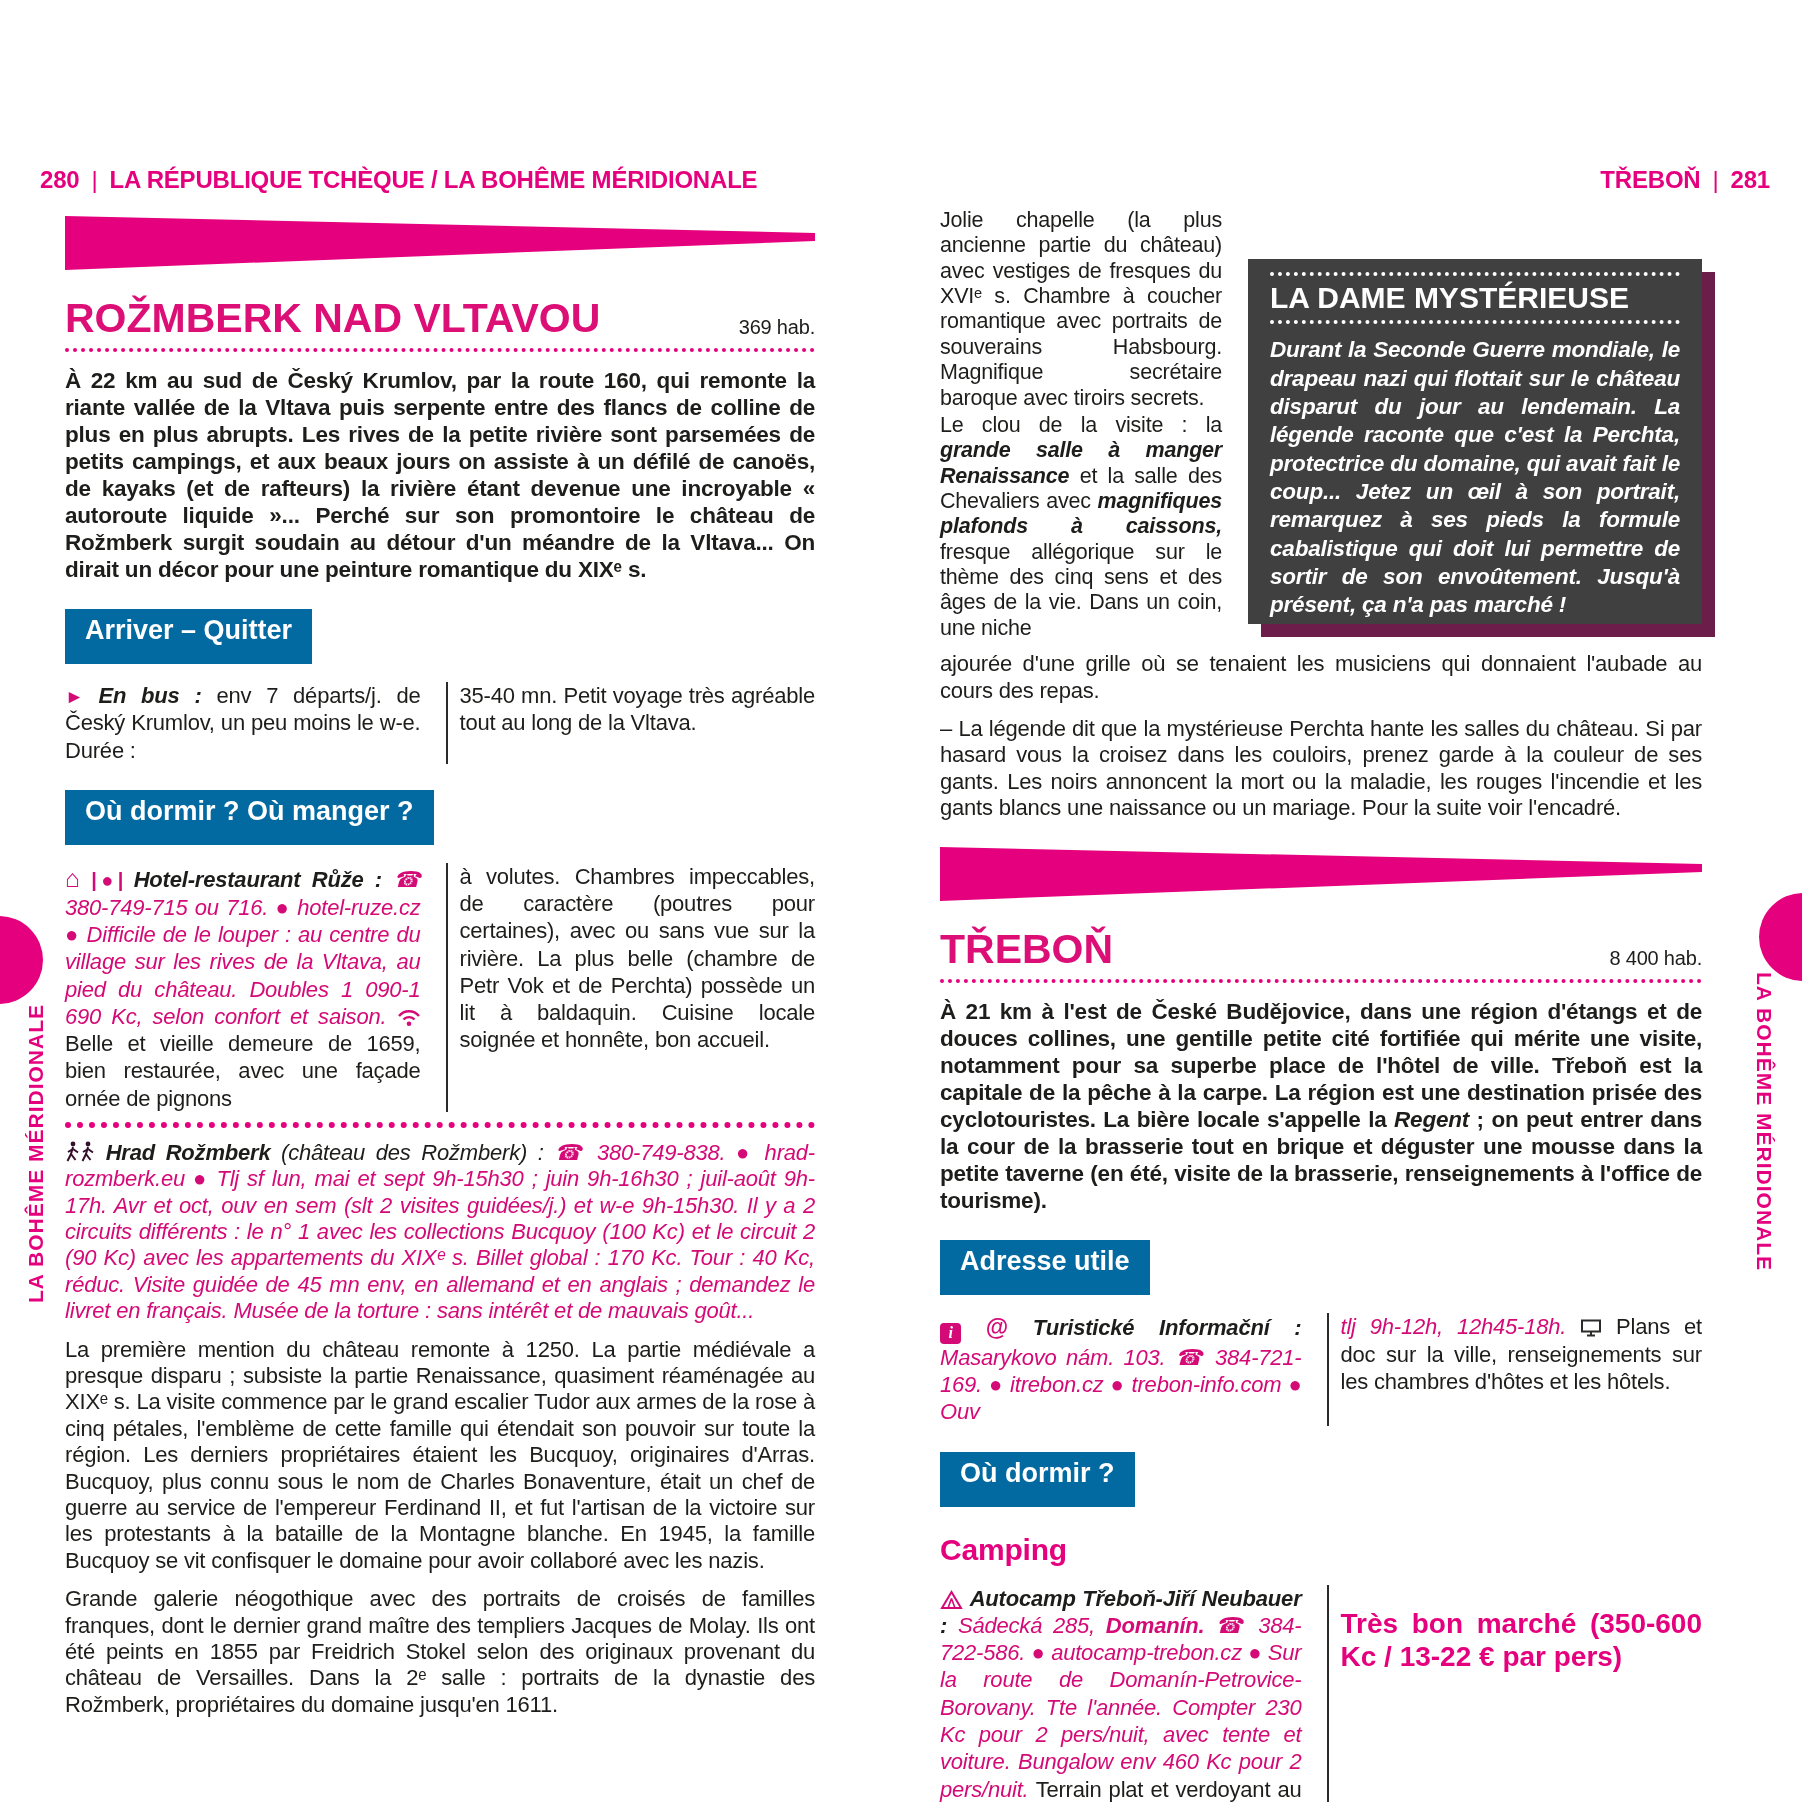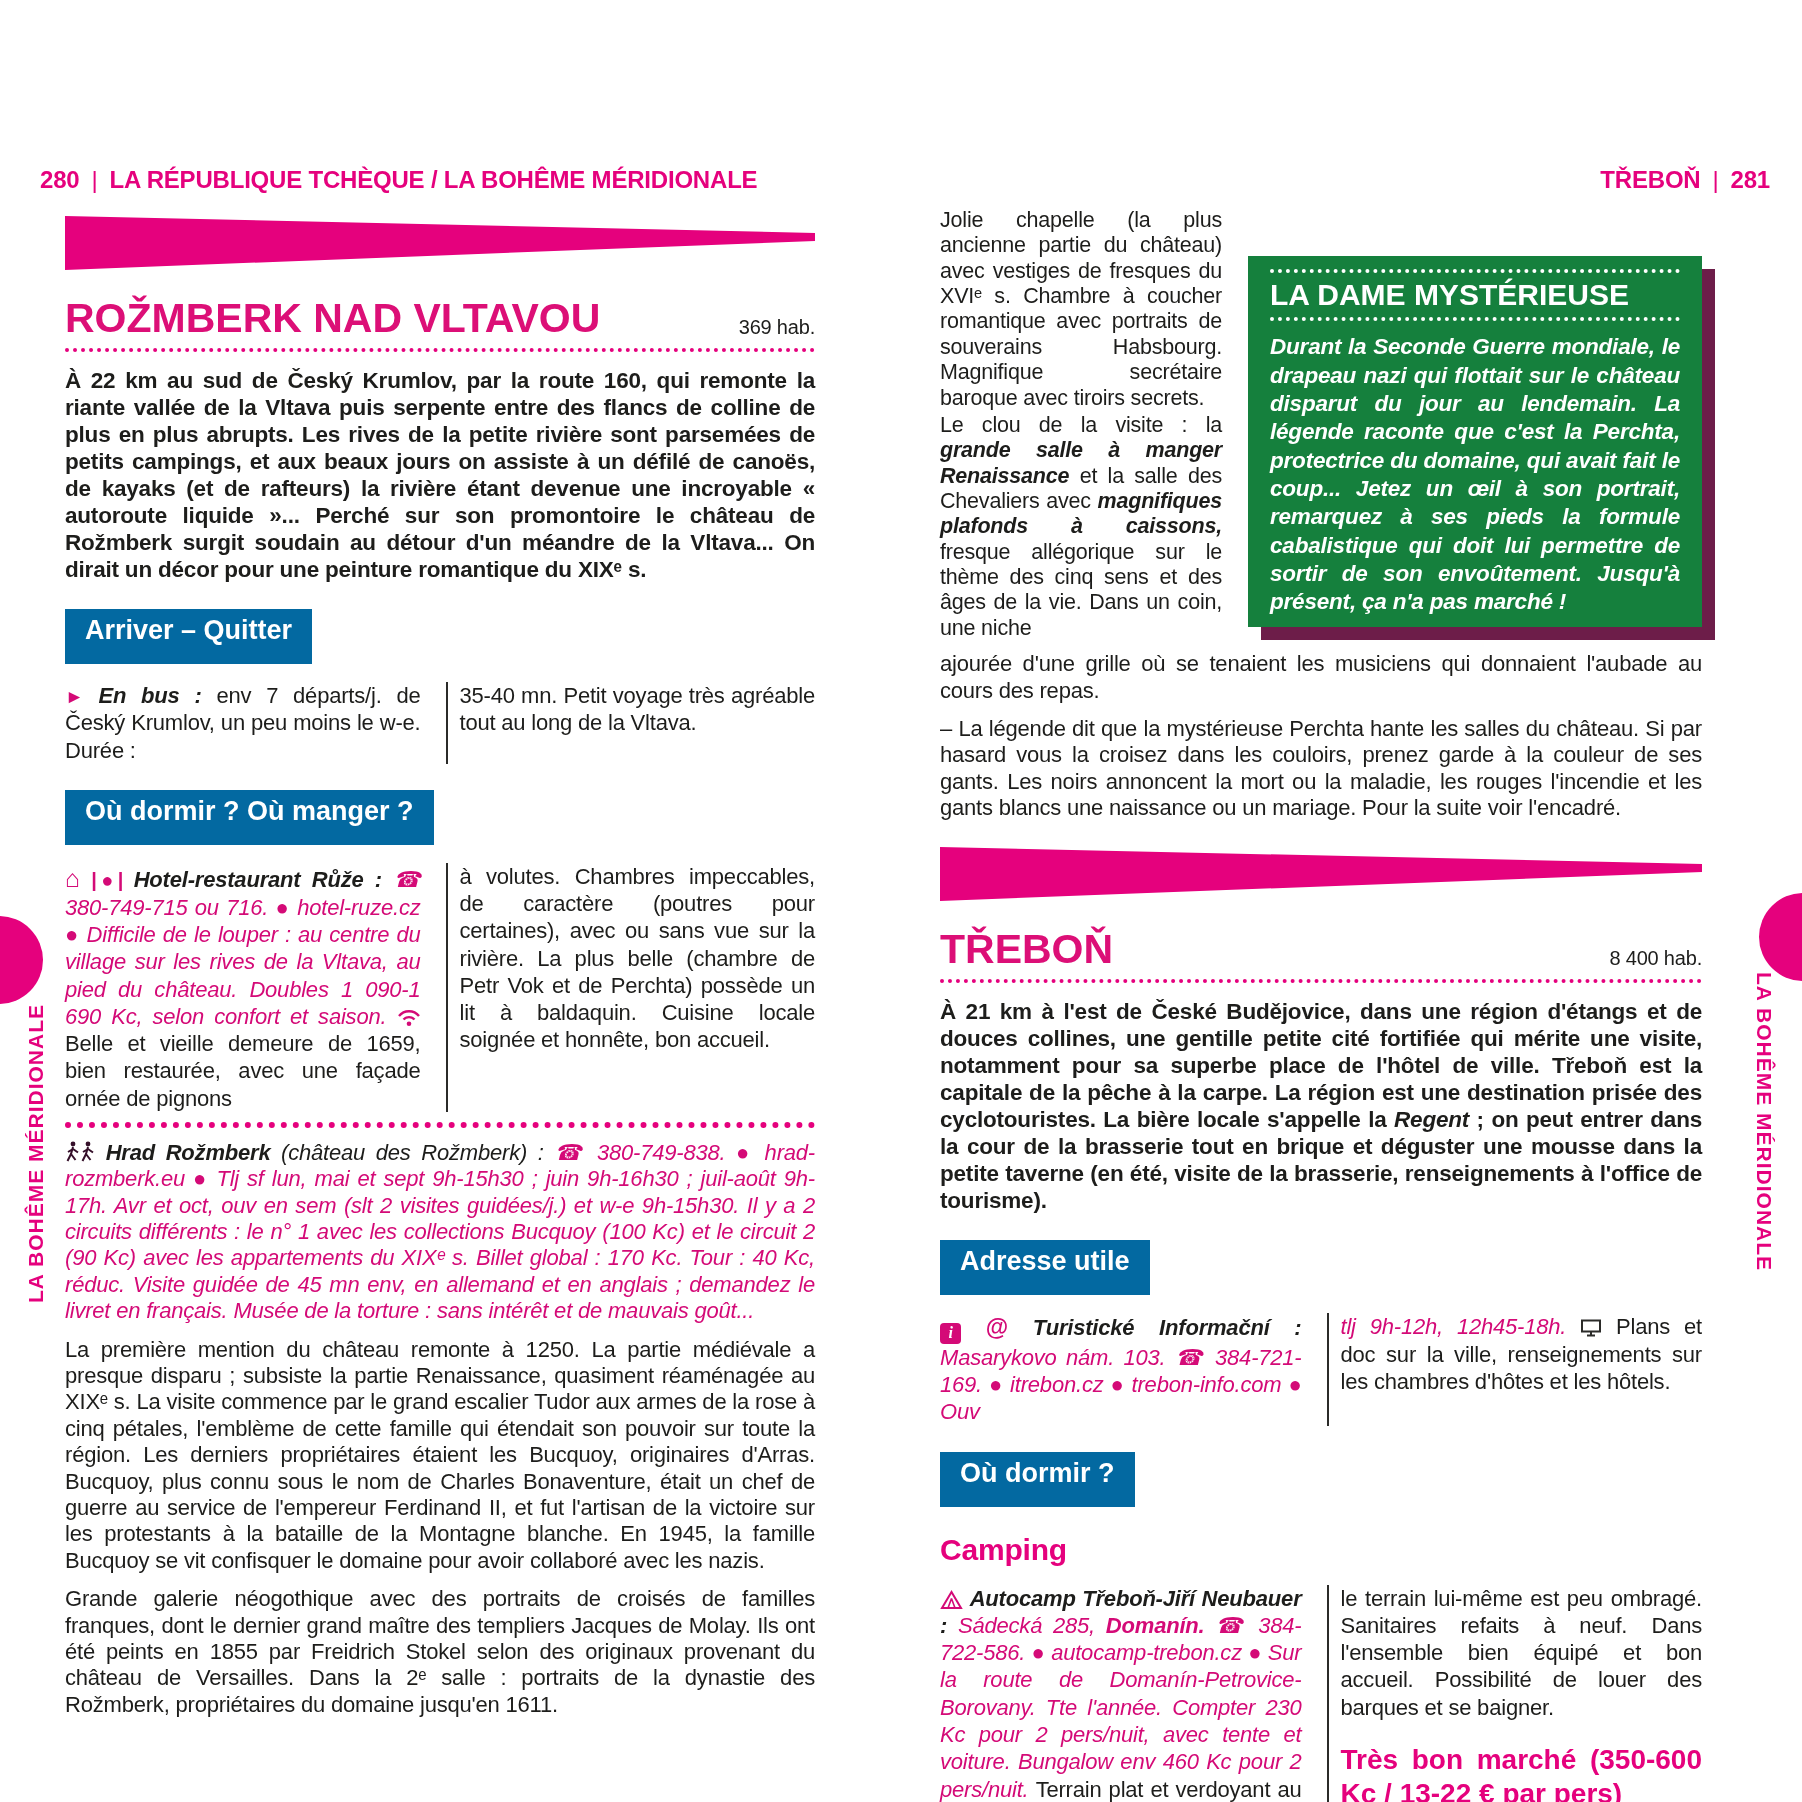--- a/index.html
+++ b/index.html
@@ -39,22 +39,22 @@
   .cols p{margin:0;}
   .pk{color:#d40a77;}
   .it{font-style:italic;}
   .bd{font-weight:bold;}
   .price{color:#e5017d;font-size:28px;font-weight:bold;line-height:1.2;margin:22px 0 16px;letter-spacing:0;}
   
   .topsec{display:flex;align-items:center;margin-top:48px;}
   .topsec .tcol{width:282px;flex:none;font-size:21.5px;line-height:1.18;text-align:justify;}
   .topsec .tcol p{margin:0 0 0;}
   .topsec .tcol p + p{margin-top:2px;}
-  .dame{flex:1;margin-left:26px;margin-top:34px;background:#15803d;color:#fff;
-        box-shadow:13px 13px 0 #6d1d49;padding:8px 22px 10px;}
+  .dame{flex:1;margin-left:26px;margin-top:34px;background:#404040;color:#fff;
+        box-shadow:13px 13px 0 #6d1d49;padding:8px 22px 4px;}
   .dame .drule{border-top:4px dotted #ffffff;height:0;margin:5px 0;}
   .dame h3{margin:3px 0;font-size:30px;font-weight:bold;letter-spacing:0;}
   .dame p{margin:12px 0 0;font-size:22.5px;font-weight:bold;font-style:italic;line-height:1.26;text-align:justify;}
   
   .circ{position:absolute;width:88px;height:88px;border-radius:50%;background:#e5017d;}
   .circL{left:-45px;top:916px;}
   .circR{right:-45px;top:893px;}
   .vtab{position:absolute;color:#e5017d;font-weight:bold;font-size:21px;letter-spacing:1px;white-space:nowrap;}
   .vtabL{left:24px;top:1004px;writing-mode:vertical-rl;transform:rotate(180deg);}
   .vtabR{right:26px;top:972px;writing-mode:vertical-rl;}
@@ -194,18 +194,17 @@
 
   <div class="cols">
     <div class="c1">
       <p><svg class="isvg" width="23" height="19" viewBox="0 0 23 19">
           <path d="M11.5 2 L2 18 H21 Z" fill="none" stroke="#d40a77" stroke-width="2"></path>
           <path d="M11.5 8.5 L8 18 M11.5 8.5 L15 18" fill="none" stroke="#d40a77" stroke-width="1.6"></path>
           </svg>
         <span class="bd it">Autocamp Třeboň-Jiří Neubauer :</span><span class="pk it"> Sádecká 285, </span><span class="pk it bd">Domanín.</span><span class="pk it"> ☎ 384-722-586. ● autocamp-trebon.cz ● Sur la route de Domanín-Petrovice-Borovany. Tte l'année. Compter 230 Kc pour 2 pers/nuit, avec tente et voiture. Bungalow env 460 Kc pour 2 pers/nuit. </span><span>Terrain plat et verdoyant au bord d'un plan d'eau, avec une petite île au centre. Des arbres bordent le camping mais</span></p>
     </div>
     <div class="c2">
-      <p>le terrain lui-même est peu ombragé. Sanitaires refaits à neuf. Dans l'ensemble bien équipé et bon accueil. Possibilité de louer des barques et se baigner.</p>
       <div class="price">Très bon marché (350-600 Kc / 13-22 € par pers)</div>
 
     </div>
   </div>
 </div>
 
 </body></html>

